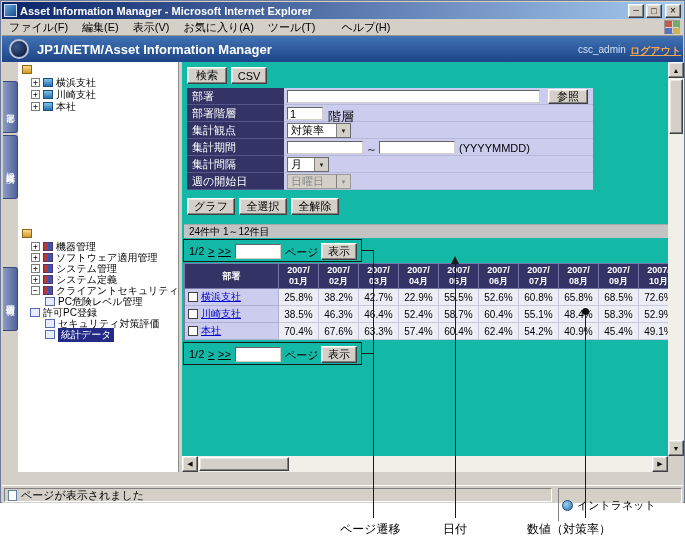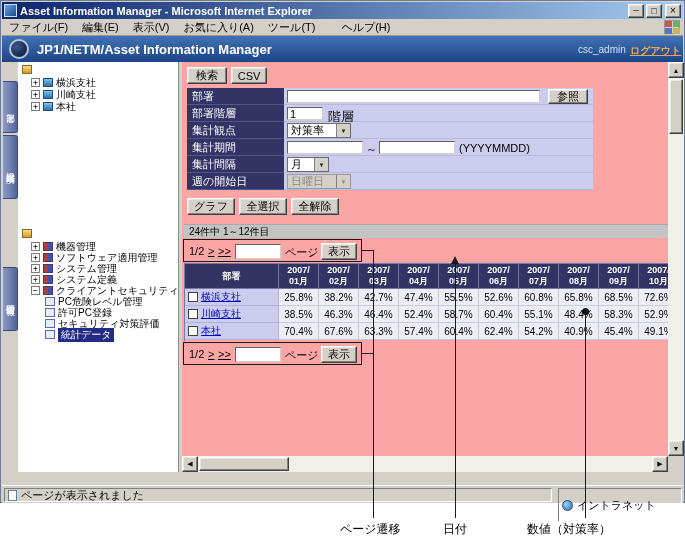--- a/index.html
+++ b/index.html
@@ -121,36 +121,36 @@
         </div>
         <div class="trow" style="left:13px;top:223px;">
           <span class="exp">−</span>
           <span class="tico ico-mgr"></span>
           <span>クライアントセキュリティ管理</span>
         </div>
         <div class="trow" style="left:27px;top:234px;">
           <span class="tico ico-doc"></span>
           <span>PC危険レベル管理</span>
         </div>
-        <div class="trow" style="left:27px;top:245px;justify-content:space-between;">
+        <div class="trow" style="left:12px;top:245px;justify-content:space-between;">
           <span class="tico ico-doc"></span>
           <span>許可PC登録</span>
         </div>
         <div class="trow" style="left:27px;top:256px;">
           <span class="tico ico-doc"></span>
           <span>セキュリティ対策評価</span>
         </div>
         <div class="trow" style="left:27px;top:267px;">
           <span class="tico ico-doc"></span>
           <span class="selrow">統計データ</span>
         </div>
       </div>
     </div>
 
-    <div class="abs" style="left:181px;top:61px;width:502px;height:410px;background:#fca5a5;overflow:hidden;">
+    <div class="abs" style="left:181px;top:61px;width:502px;height:410px;background:#14b8a6;overflow:hidden;">
 
       <div class="b3 btn abs" style="left:5px;top:5px;width:40px;height:17px;">検索</div>
       <div class="b3 btn abs" style="left:49px;top:5px;width:36px;height:17px;">CSV</div>
 
       <div class="flabel" style="top:26px;">部署</div>
       <div class="fval" style="top:26px;"></div>
       <input class="tin abs" style="left: 105px; top: 28px; width: 253px; height: 13px;" value="">
       <div class="b3 btn abs" style="left:366px;top:27px;width:40px;height:15px;">参照</div>
 
       <div class="flabel" style="top:43px;">部署階層</div>
@@ -246,21 +246,21 @@
             <span>10月</span>
           </div>
 
         <div class="tdn" style="left:0;top:25px;width:94px;">
           <span class="chk"></span>
           <span class="lnk">横浜支社</span>
         </div>
         <div class="tdv" style="left:94px;top:25px;width:40px;">25.8%</div>
         <div class="tdv" style="left:134px;top:25px;width:40px;">38.2%</div>
         <div class="tdv" style="left:174px;top:25px;width:40px;">42.7%</div>
-        <div class="tdv" style="left:214px;top:25px;width:40px;">47.4%</div>
+        <div class="tdv" style="left:214px;top:25px;width:40px;">22.9%</div>
         <div class="tdv" style="left:254px;top:25px;width:40px;">55.5%</div>
         <div class="tdv" style="left:294px;top:25px;width:40px;">52.6%</div>
         <div class="tdv" style="left:334px;top:25px;width:40px;">60.8%</div>
         <div class="tdv" style="left:374px;top:25px;width:40px;">65.8%</div>
         <div class="tdv" style="left:414px;top:25px;width:40px;">68.5%</div>
         <div class="tdv" style="left:454px;top:25px;width:40px;">72.6%</div>
 
         <div class="tdn" style="left:0;top:42px;width:94px;">
           <span class="chk"></span>
           <span class="lnk">川崎支社</span>

